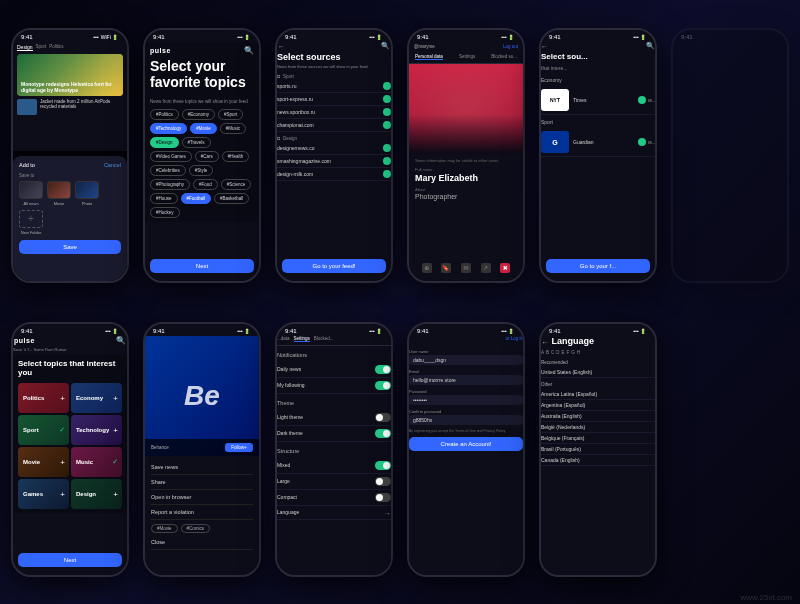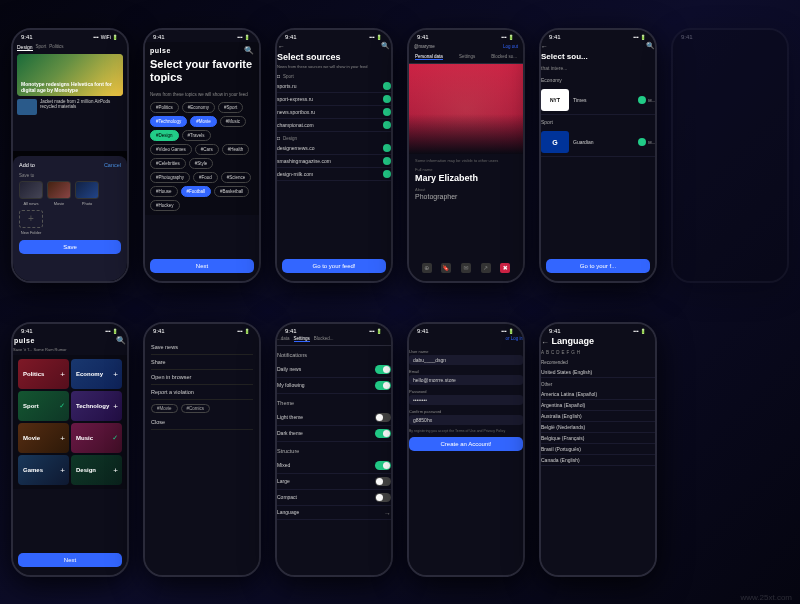--- a/index.html
+++ b/index.html
@@ -184,21 +184,21 @@
       padding: 4px;
       margin-top: 2px;
     }
 
     
     .phone-2 .screen-content {
       padding: 4px 5px;
       background: #0a0a14;
     }
     .phone-2 .title {
-      font-size: 11px;
+      font-size: 14px;
       font-weight: bold;
       color: #fff;
       line-height: 1.2;
       margin-bottom: 8px;
     }
     .phone-2 .subtitle {
       font-size: 4.5px;
       color: #888;
       margin-bottom: 5px;
     }
@@ -932,20 +932,21 @@
               <span>▪▪▪</span>
               <span>🔋</span>
             </div>
         </div>
         <div style="display:flex;justify-content:space-between;align-items:center;margin-bottom:2px;padding:0 1px">
           <span class="pulse-logo">pulse</span>
           <span style="font-size:8px;color:#fff">🔍</span>
         </div>
         <div style="font-size:4px;color:#888;margin-bottom:3px">Save 'it T... Some Rum Rumor</div>
         <div class="screen-content">
+          <div class="title">Select topics that interest you</div>
           <div class="topics-grid">
             <div class="topic-card">
               <div class="topic-bg" style="background:linear-gradient(135deg,#cc2233,#881122)"></div>
               <span class="topic-label">Politics</span>
               <span class="topic-plus">+</span>
             </div>
             <div class="topic-card">
               <div class="topic-bg" style="background:linear-gradient(135deg,#2255aa,#113388)"></div>
               <span class="topic-label">Economy</span>
               <span class="topic-plus">+</span>
@@ -989,20 +990,29 @@
 
   <div class="phone-wrapper">
     <div class="phone">
       <div class="phone-screen phone-8">
         <div class="status-bar">
           <span>9:41</span>
           <div class="status-icons">
               <span>▪▪▪</span>
               <span>🔋</span>
             </div>
+        </div>
+        <div class="big-image">
+          <div style="width:100%;height:100%;background:linear-gradient(135deg,#003399,#001166);display:flex;align-items:center;justify-content:center">
+            <div style="font-size:28px;font-weight:900;color:#fff;opacity:0.8;font-style:italic">Be</div>
+          </div>
+          <div class="action-bar">
+            <span class="source-tag">Behance</span>
+            <span class="follow-btn">Follow+</span>
+          </div>
         </div>
         <div class="menu-items">
           <div class="menu-item">Save news</div>
           <div class="menu-item">Share</div>
           <div class="menu-item">Open in browser</div>
           <div class="menu-item">Report a violation</div>
           <div class="menu-tags">
             <span class="menu-tag">#Movie</span>
             <span class="menu-tag">#Comics</span>
           </div>

